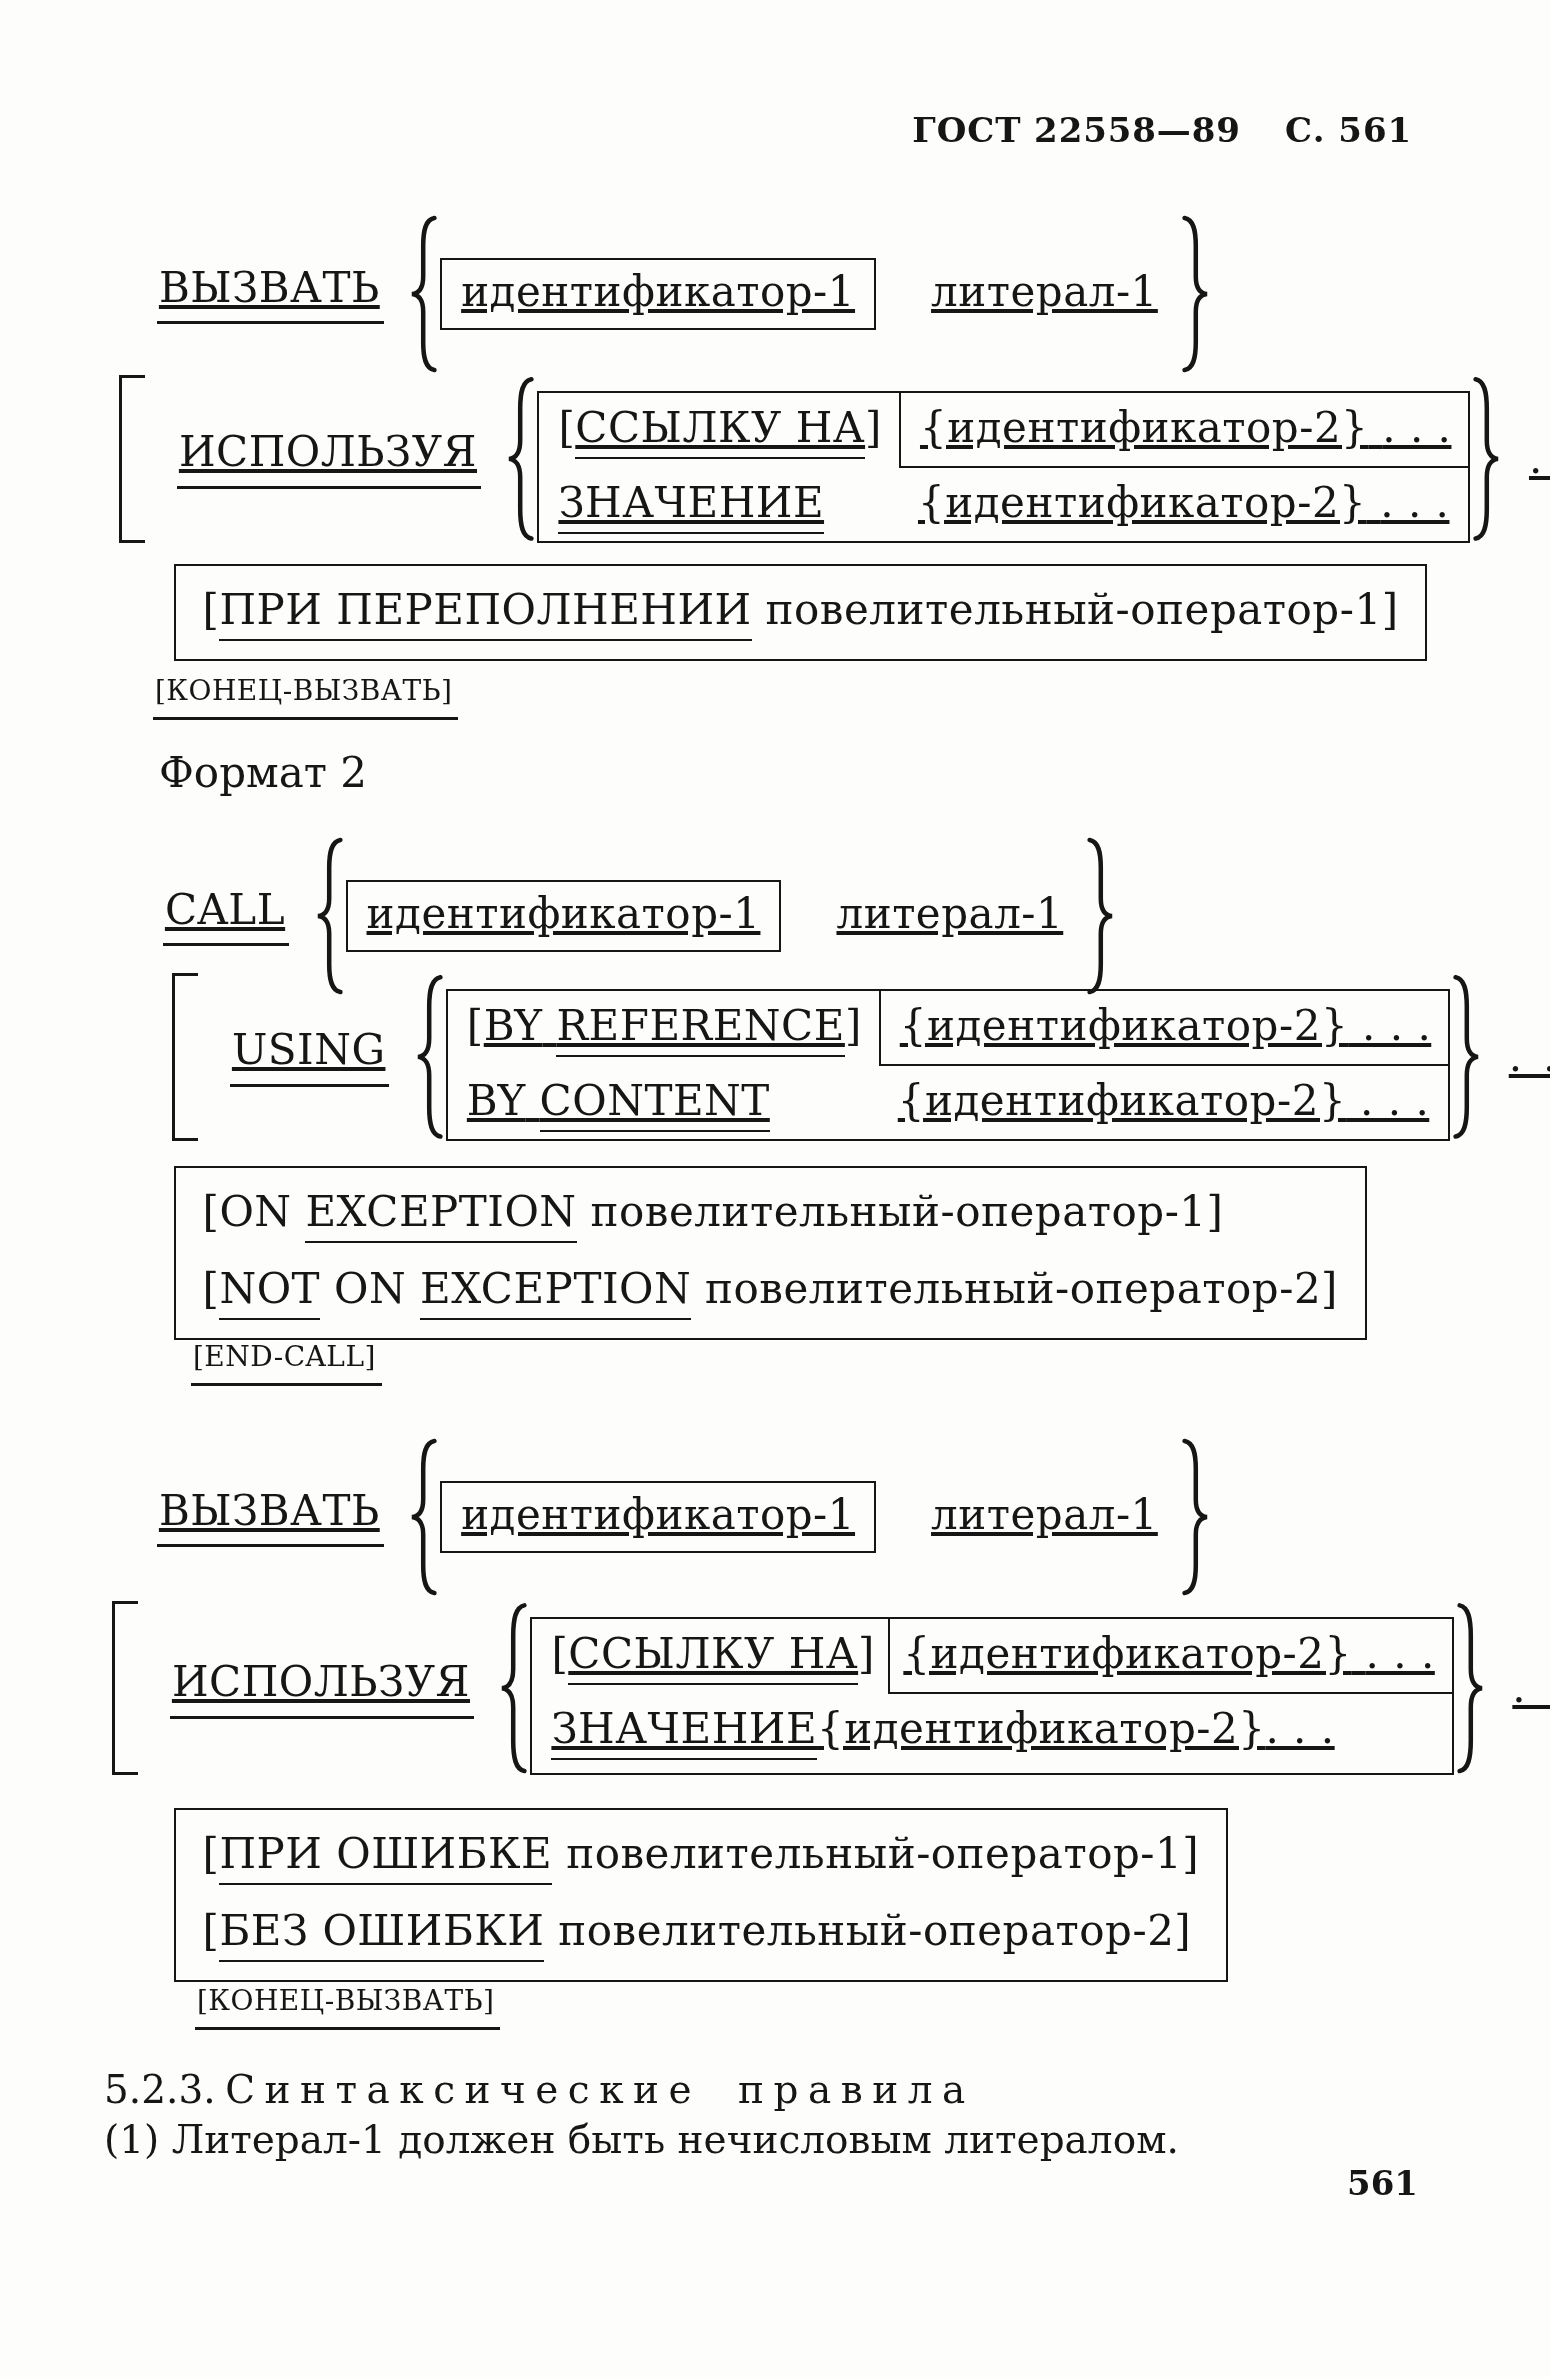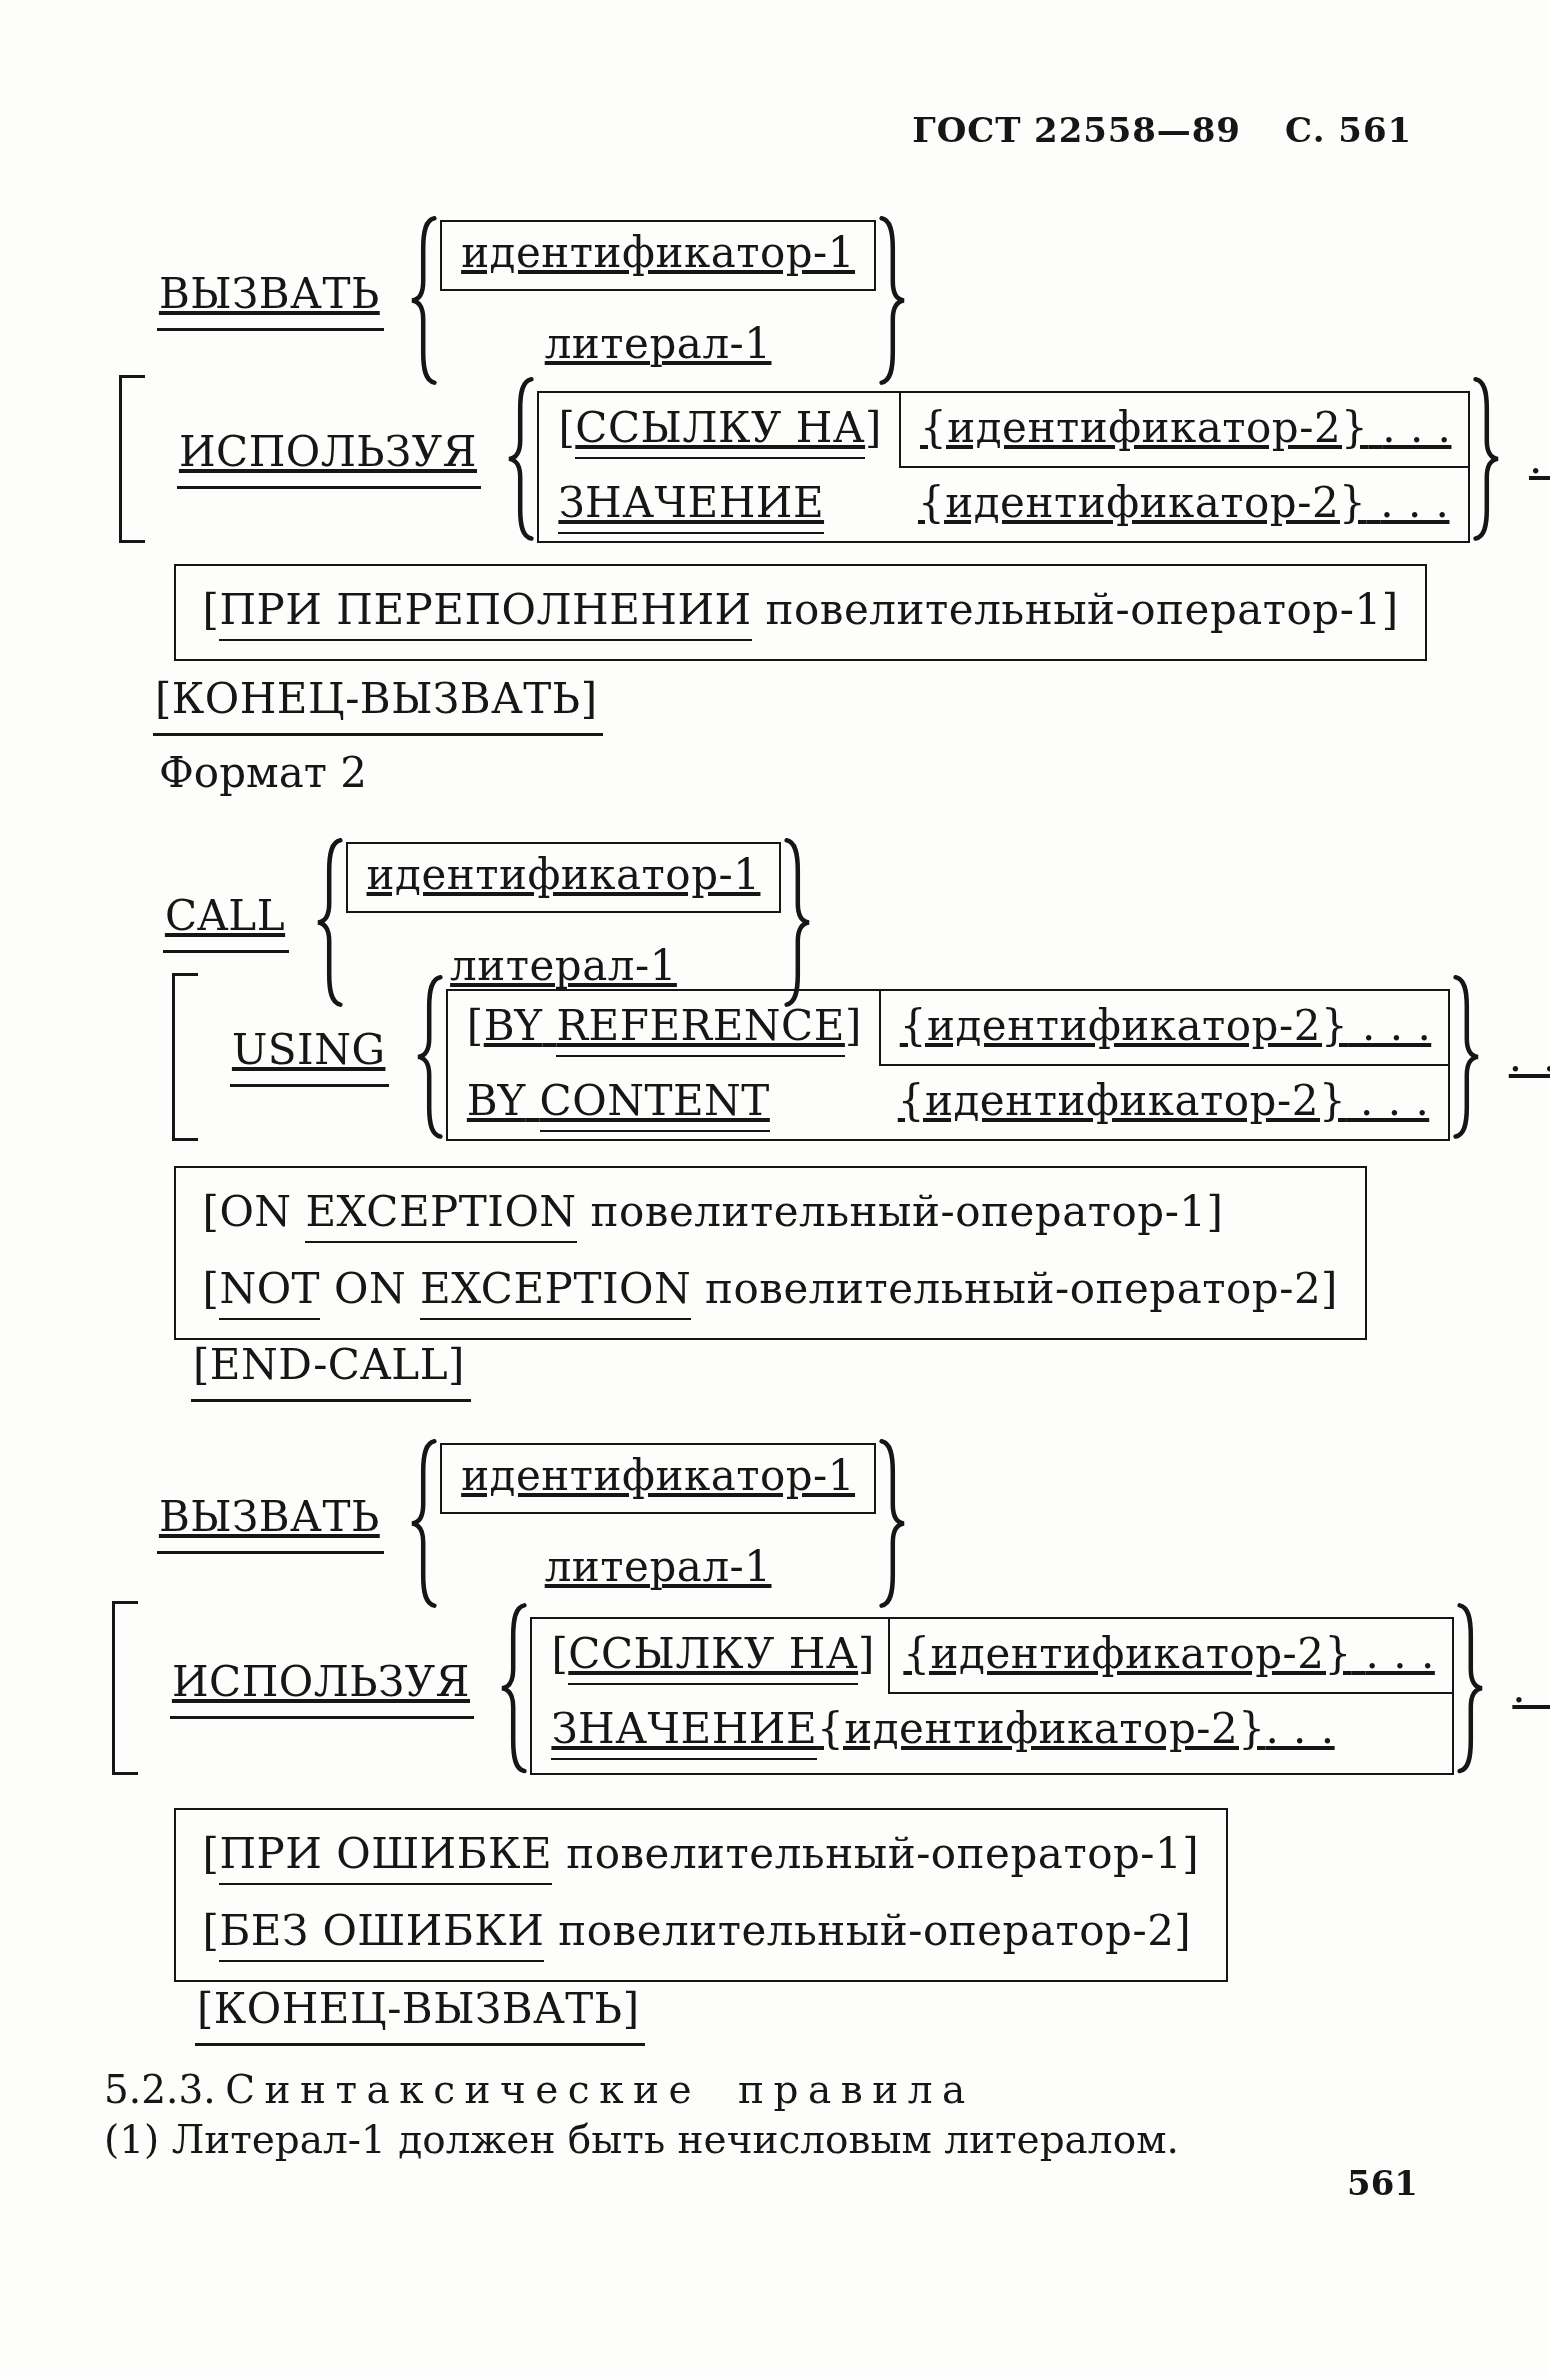--- a/index.html
+++ b/index.html
@@ -23,21 +23,21 @@
   
   .u  { border-bottom: 3.8px solid #161616; padding: 0 3.8px 9.5px 1.9px; }
   .u2 { border-bottom: 2.8px solid #161616; padding-bottom: 4.7px; }
 
   
   .row { position: absolute; display: flex; align-items: center; }
   .verb { margin-right: 24.6px; white-space: nowrap; }
 
   .brace { width: 32px; align-self: stretch; display: block; flex: 0 0 auto; }
 
-  .stack { display: flex; flex-direction: column; align-items: center; gap: 19px; padding: 5.7px 0; }
+  .stack { display: flex; flex-direction: row; align-items: center; gap: 34px; padding: 5.7px 0; }
   .boxed { border: 2.8px solid #161616; padding: 7.6px 19px 11.4px; white-space: nowrap; }
   .plain { padding: 7.6px 19px 11.4px; border: 2.8px solid transparent; white-space: nowrap; }
 
   
   .bracket { align-self: stretch; width: 23px; flex: 0 0 auto; }
   .bracket.l { border-left: 3.8px solid #161616; border-top: 3.8px solid #161616; border-bottom: 3.8px solid #161616; margin-right: 32px; }
 
   
   .choicebox { border: 2.8px solid #161616; flex: 0 0 auto; margin-top: 16px; }
   .choicebox.grid { display: grid; grid-template-columns: auto auto; }
@@ -48,21 +48,21 @@
   .keycell { padding: 11.4px 13.2px 13.2px 19px; white-space: nowrap; }
   .opcell { padding: 11.4px 17px 13.2px 13.2px; white-space: nowrap; }
   .opcell.div2 { border-left: 2.8px solid #161616; border-bottom: 2.8px solid #161616; }
   .crow.last { padding: 11.4px 17px 13.2px 19px; white-space: nowrap; }
 
   .rep { margin-left: 26.5px; white-space: nowrap; letter-spacing: 3.8px; }
 
   
   .clausebox { position: absolute; border: 2.8px solid #161616; padding: 19px 26.5px 24.6px; display: flex; flex-direction: column; gap: 28px; font-size: 42px; letter-spacing: 0.5px; white-space: nowrap; }
 
-  .endcall { font-size: 42px; letter-spacing: 0.5px; border-bottom: 3.8px solid #161616; padding: 0 5.7px 9.5px 1.9px; white-space: nowrap; }
+  .endcall { font-size: 28px; letter-spacing: 0.5px; border-bottom: 3.8px solid #161616; padding: 0 5.7px 9.5px 1.9px; white-space: nowrap; }
 
   .format-label { font-size: 42px; }
 
   .rules { font-size: 39px; line-height: 1.28; }
   .rules .sec-title { letter-spacing: 9.5px; word-spacing: 15px; margin-left: 9.5px; }
 
   .footer-num { position: absolute; top: 2163px; right: 132px; font-size: 34px; font-weight: bold; }
 </style>
 </head>
 <body>

